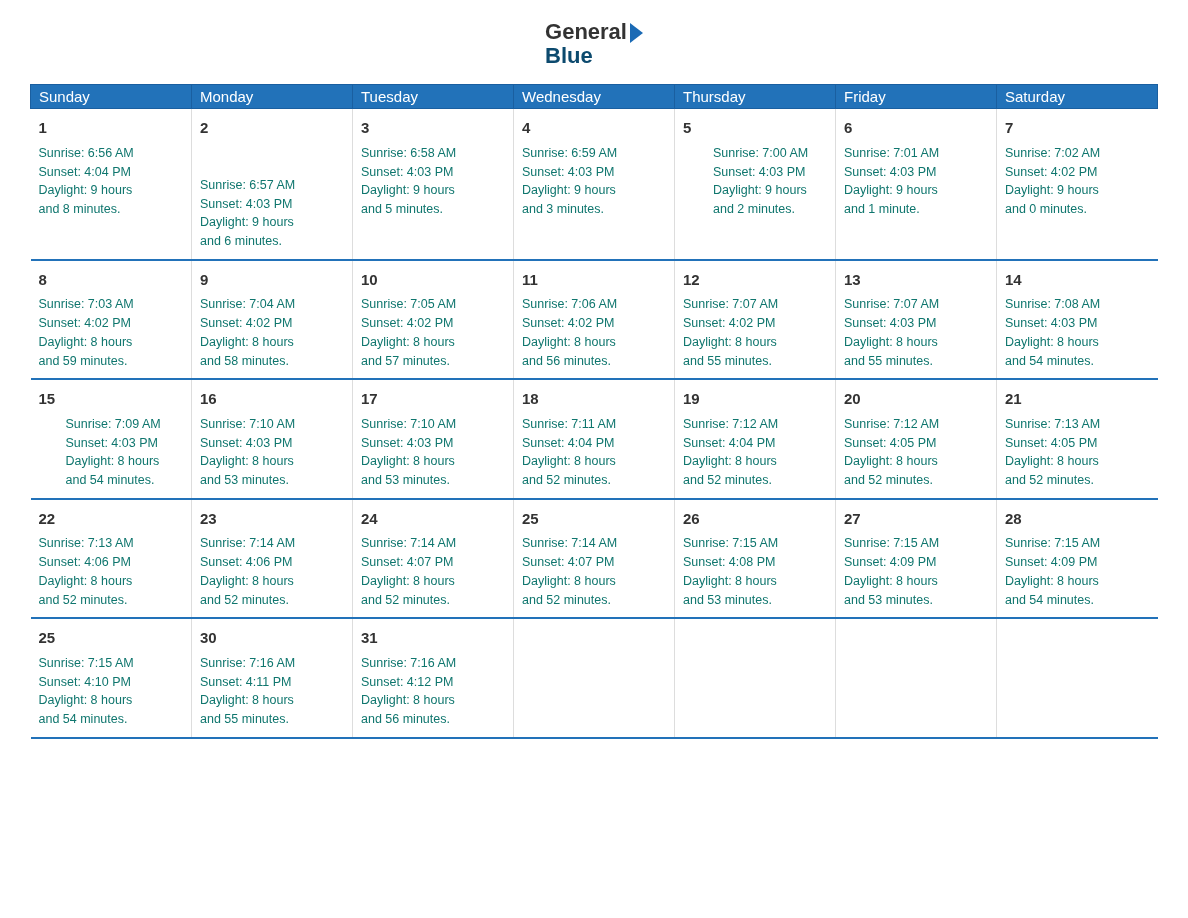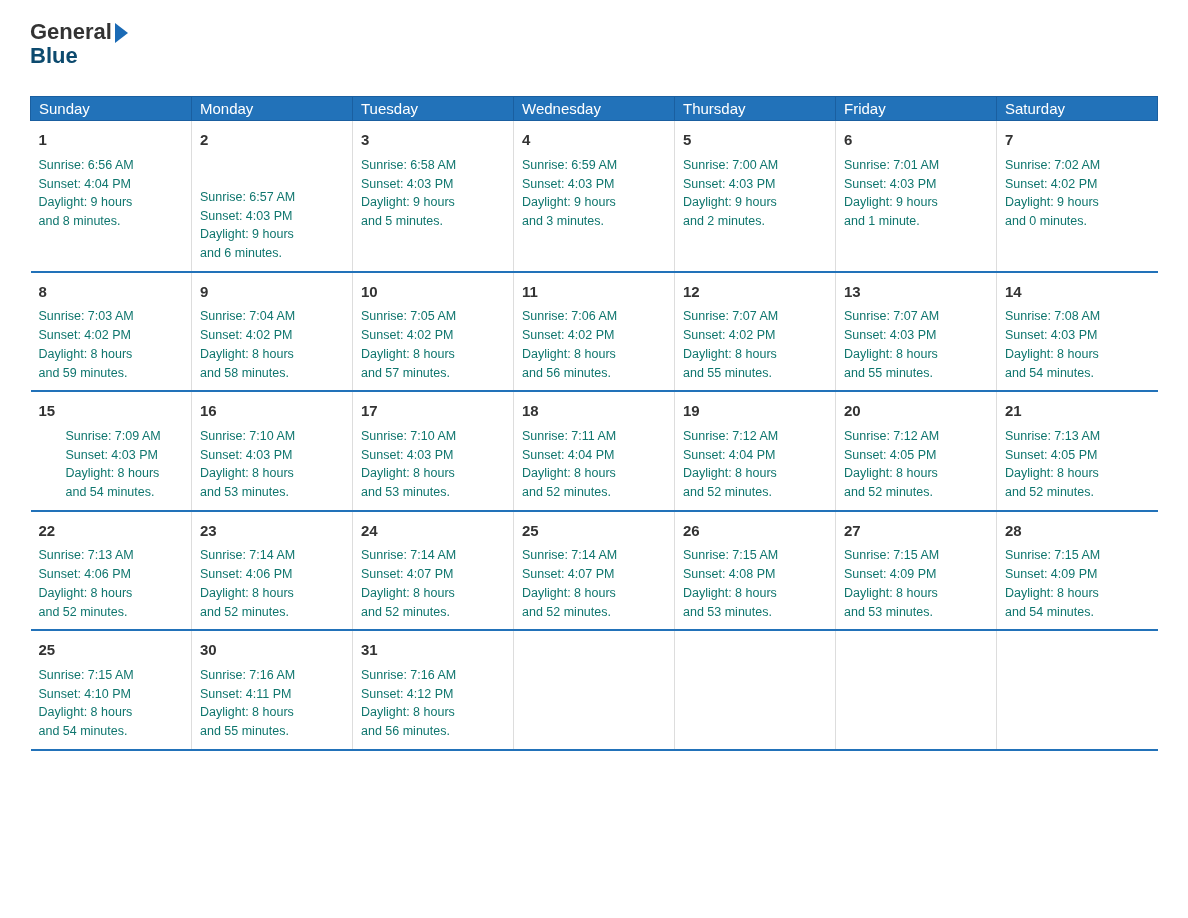--- a/index.html
+++ b/index.html
@@ -4,23 +4,23 @@
   <style>
     * { box-sizing: border-box; margin: 0; padding: 0; }
     body {
       font-family: Arial, sans-serif;
       background: #fff;
       padding: 20px 30px;
       color: #333;
     }
     .header {
       display: flex;
-      justify-content: flex-start;
+      justify-content: center;
       align-items: flex-start;
-      margin-bottom: 28px;
+      margin-bottom: 16px;
     }
     .logo {
       display: flex;
       flex-direction: column;
       font-size: 22px;
       font-weight: bold;
       color: #333;
       line-height: 1.1;
     }
     .logo .general {
@@ -141,21 +141,21 @@
         </td>
         <td>
           <span class="day-num">4</span>
           <div class="day-info" style="white-space: pre-line;">Sunrise: 6:59 AM
 Sunset: 4:03 PM
 Daylight: 9 hours
 and 3 minutes.</div>
         </td>
         <td>
           <span class="day-num">5</span>
-          <div class="day-info" style="white-space: pre-line;">Sunrise: 7:00 AM
+          <div class="day-info" style="white-space: pre-line; margin-left: 30px;">Sunrise: 7:00 AM
 Sunset: 4:03 PM
 Daylight: 9 hours
 and 2 minutes.</div>
         </td>
         <td>
           <span class="day-num">6</span>
           <div class="day-info" style="white-space: pre-line;">Sunrise: 7:01 AM
 Sunset: 4:03 PM
 Daylight: 9 hours
 and 1 minute.</div>

